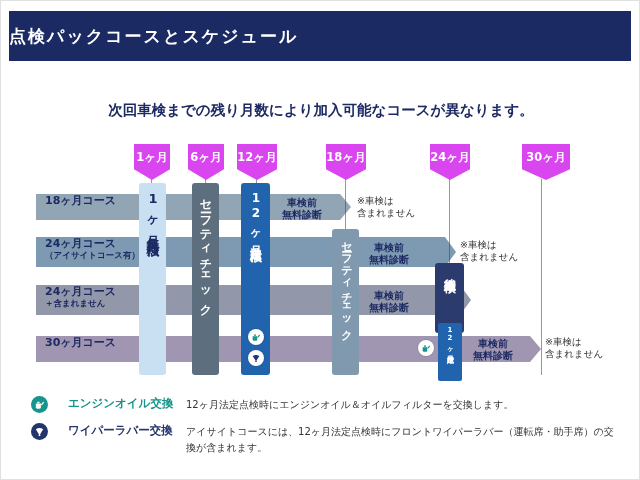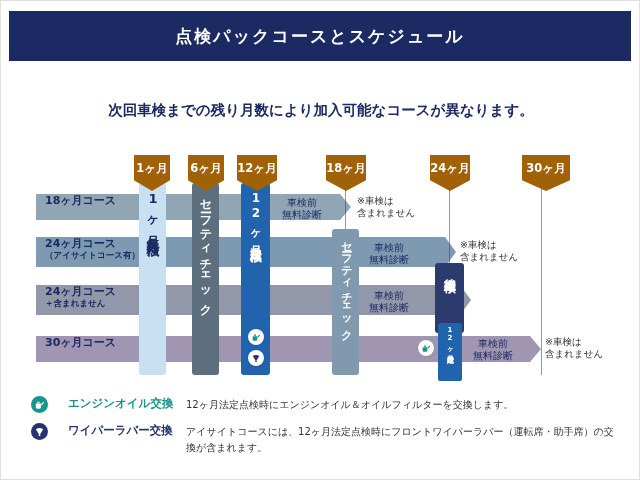--- a/index.html
+++ b/index.html
@@ -1,25 +1,25 @@
 <!DOCTYPE html>
 <html><head>
 <meta charset="utf-8">
 <style>
   *{margin:0;padding:0;box-sizing:border-box}
   html,body{width:640px;height:480px;background:#f4f4f4}
   body{font-family:"DejaVu Sans","Liberation Sans",sans-serif;}
   .canvas{position:relative;width:640px;height:480px;background:#fff;border:1px solid #e0e0e0;overflow:hidden}
 
-  .header{position:absolute;left:8px;top:10px;width:622px;height:50px;background:#1c2a63;display:flex;align-items:center;justify-content:center;z-index:5}
+  .header{position:absolute;left:8px;top:10px;width:622px;height:50px;background:#1c2a63;display:flex;align-items:center;z-index:5}
   .header .title{color:#fff;font-size:17px;font-weight:bold;letter-spacing:2px}
 
   .intro{position:absolute;left:0;top:100px;width:640px;text-align:center;color:#1c2a63;font-size:14.5px;font-weight:bold;z-index:5}
 
-  .flag{position:absolute;top:154px;height:36px;background:#a16207;color:#fff;font-weight:bold;font-size:11.5px;display:flex;justify-content:center;align-items:flex-start;padding-top:6px;clip-path:polygon(0 0,100% 0,100% 70%,50% 100%,0 70%);z-index:5}
+  .flag{position:absolute;top:143px;height:36px;background:#d946ef;color:#fff;font-weight:bold;font-size:11.5px;display:flex;justify-content:center;align-items:flex-start;padding-top:6px;clip-path:polygon(0 0,100% 0,100% 70%,50% 100%,0 70%);z-index:5}
   .flag0{left:133px;width:36px}
   .flag1{left:187px;width:36px}
   .flag2{left:236px;width:40px}
   .flag3{left:325px;width:40px}
   .flag4{left:429px;width:40px}
   .flag5{left:521px;width:48px}
 
   .gline{position:absolute;top:178px;height:196px;width:1px;background:#33406f;opacity:.55;z-index:3}
   .gl0{left:150px}.gl1{left:204px}.gl2{left:255px}.gl3{left:344px}.gl4{left:448px}.gl5{left:540px}
 
@@ -30,21 +30,21 @@
   .bar1{top:236px;height:30px;width:409px;background:#7e9ab2}
   .bar1::after{border-top:15px solid transparent;border-bottom:15px solid transparent;border-left:11px solid #7e9ab2}
   .bar2{top:284px;height:30px;width:424px;background:#9298a9}
   .bar2::after{border-top:15px solid transparent;border-bottom:15px solid transparent;border-left:11px solid #9298a9}
   .bar3{top:335px;height:26px;width:494px;background:#a096b1}
   .bar3::after{border-top:13px solid transparent;border-bottom:13px solid transparent;border-left:11px solid #a096b1}
 
   .bl-main{color:#1c2a63;font-weight:bold;font-size:11px;line-height:1.2;white-space:nowrap}
   .bl-sub{color:#1c2a63;font-weight:bold;font-size:8.5px;line-height:1.2;white-space:nowrap}
 
-  .diag{position:absolute;width:48px;text-align:center;color:#1c2a63;font-weight:normal;font-size:10px;line-height:1.2;white-space:pre-line;z-index:6}
+  .diag{position:absolute;width:48px;text-align:center;color:#1c2a63;font-weight:bold;font-size:10px;line-height:1.2;white-space:pre-line;z-index:6}
   .diag0{left:277px;top:196px}
   .diag1{left:364px;top:241px}
   .diag2{left:364px;top:289px}
   .diag3{left:468px;top:337px}
 
   .note{position:absolute;color:#333;font-size:9.5px;line-height:1.3;white-space:pre-line;z-index:6}
   .note0{left:356px;top:194px}
   .note1{left:459px;top:238px}
   .note3{left:544px;top:335px}
 

